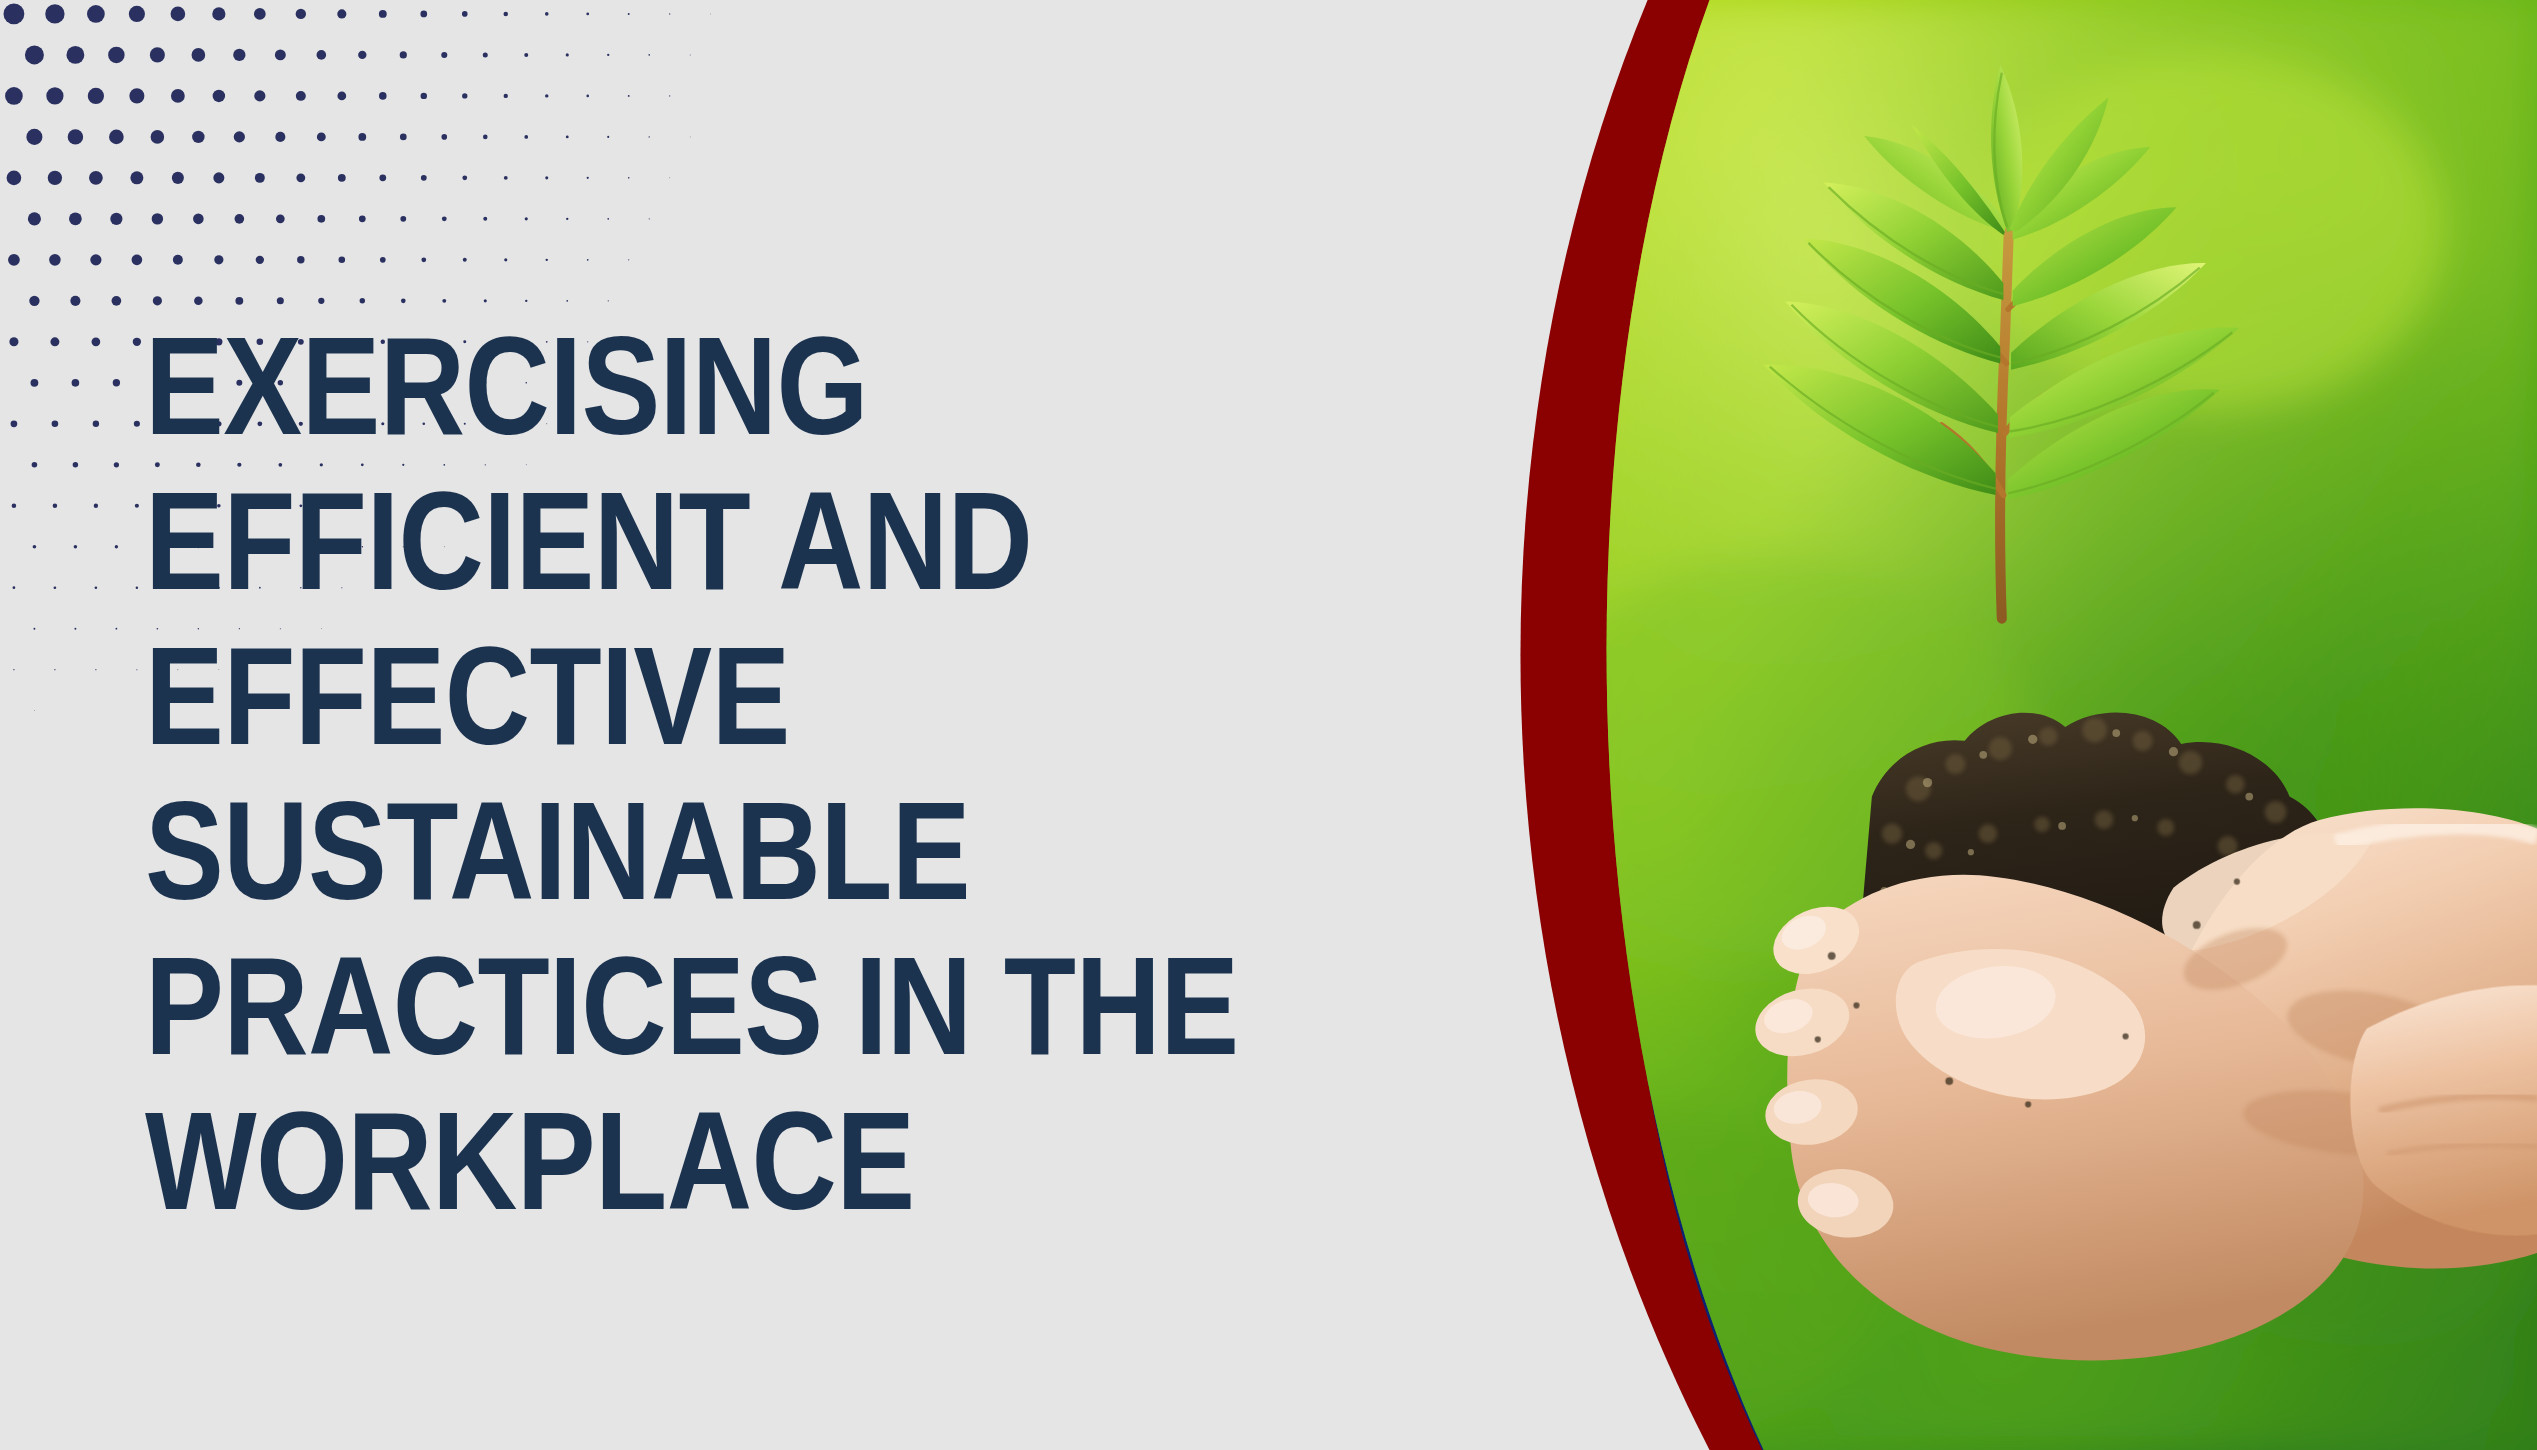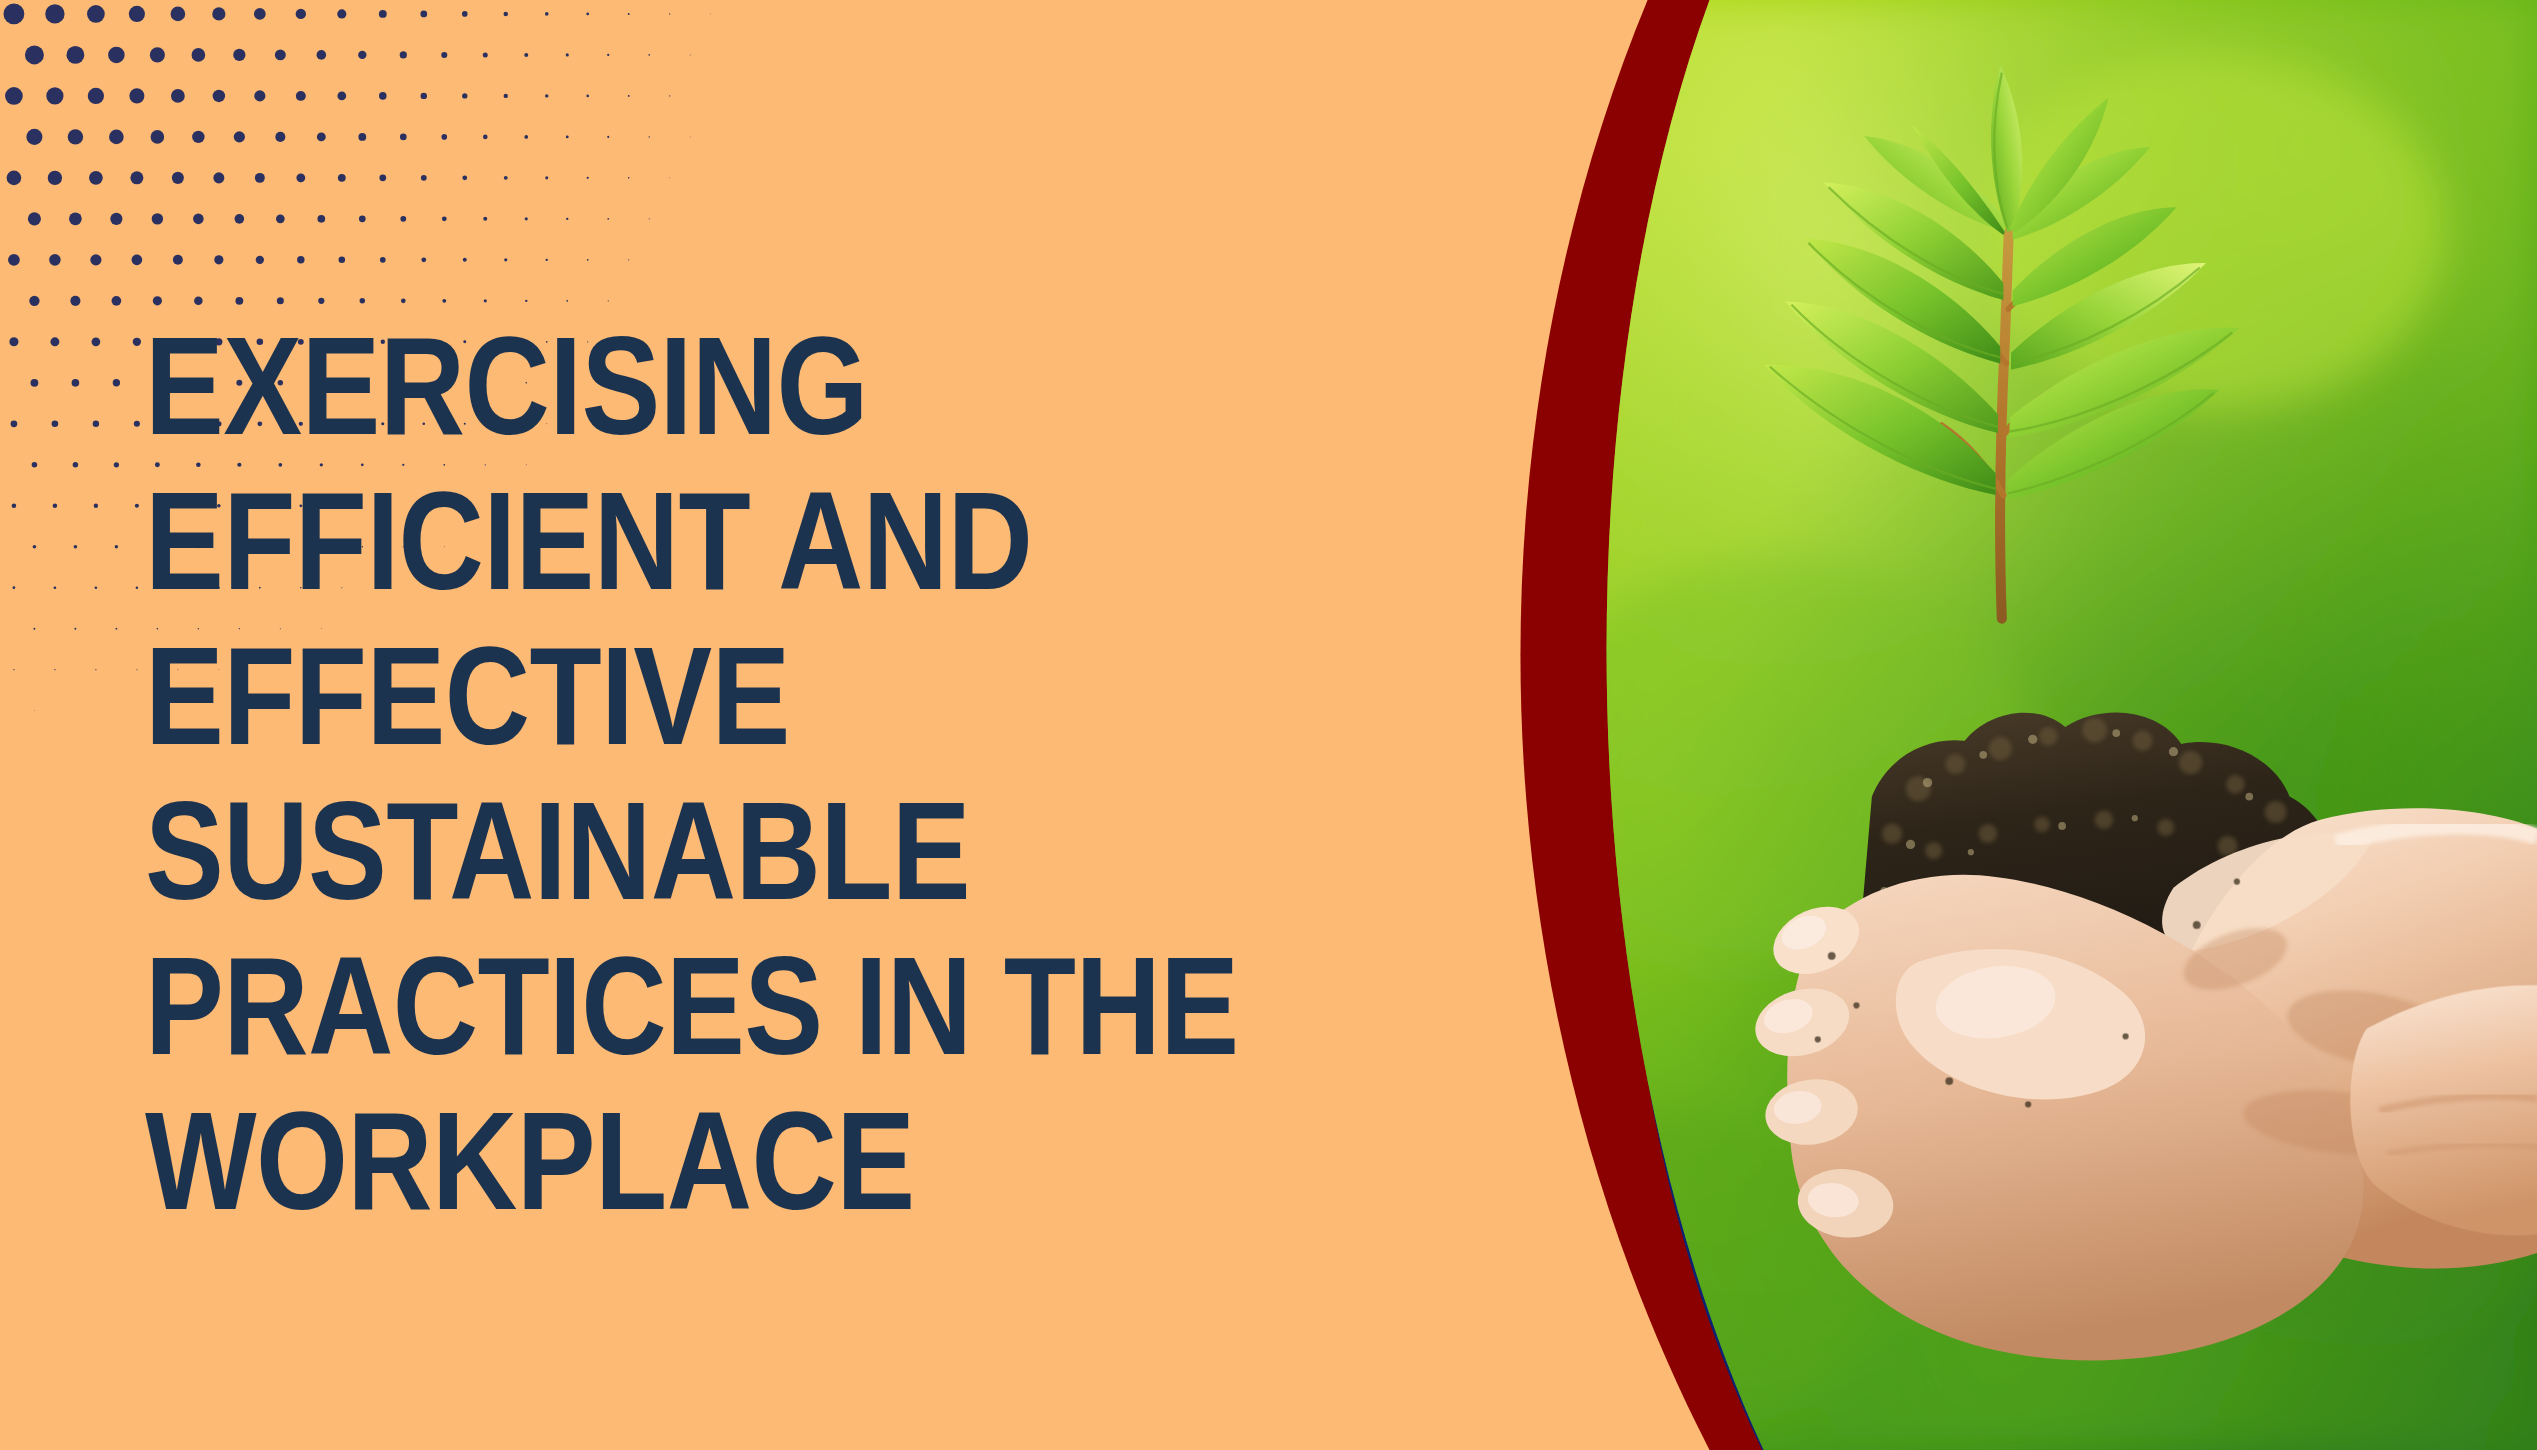--- a/index.html
+++ b/index.html
@@ -2,21 +2,21 @@
 <html style="font-size:12.4px"><head>
 <meta charset="utf-8">
 <style>
   * { margin:0; padding:0; box-sizing:border-box; }
   html,body { width:2538px; height:1450px; overflow:hidden; background:#ffffff; }
   body { font-family:"Liberation Sans", sans-serif; }
 
   #slide {
     position:relative;
     width:2538px; height:1450px;
-    background:#fdba74;
+    background:#e5e5e5;
     overflow:hidden;
   }
 
   
   #halftone {
     position:absolute; left:0; top:0;
     width:812px; height:812px;
     pointer-events:none;
   }
 

